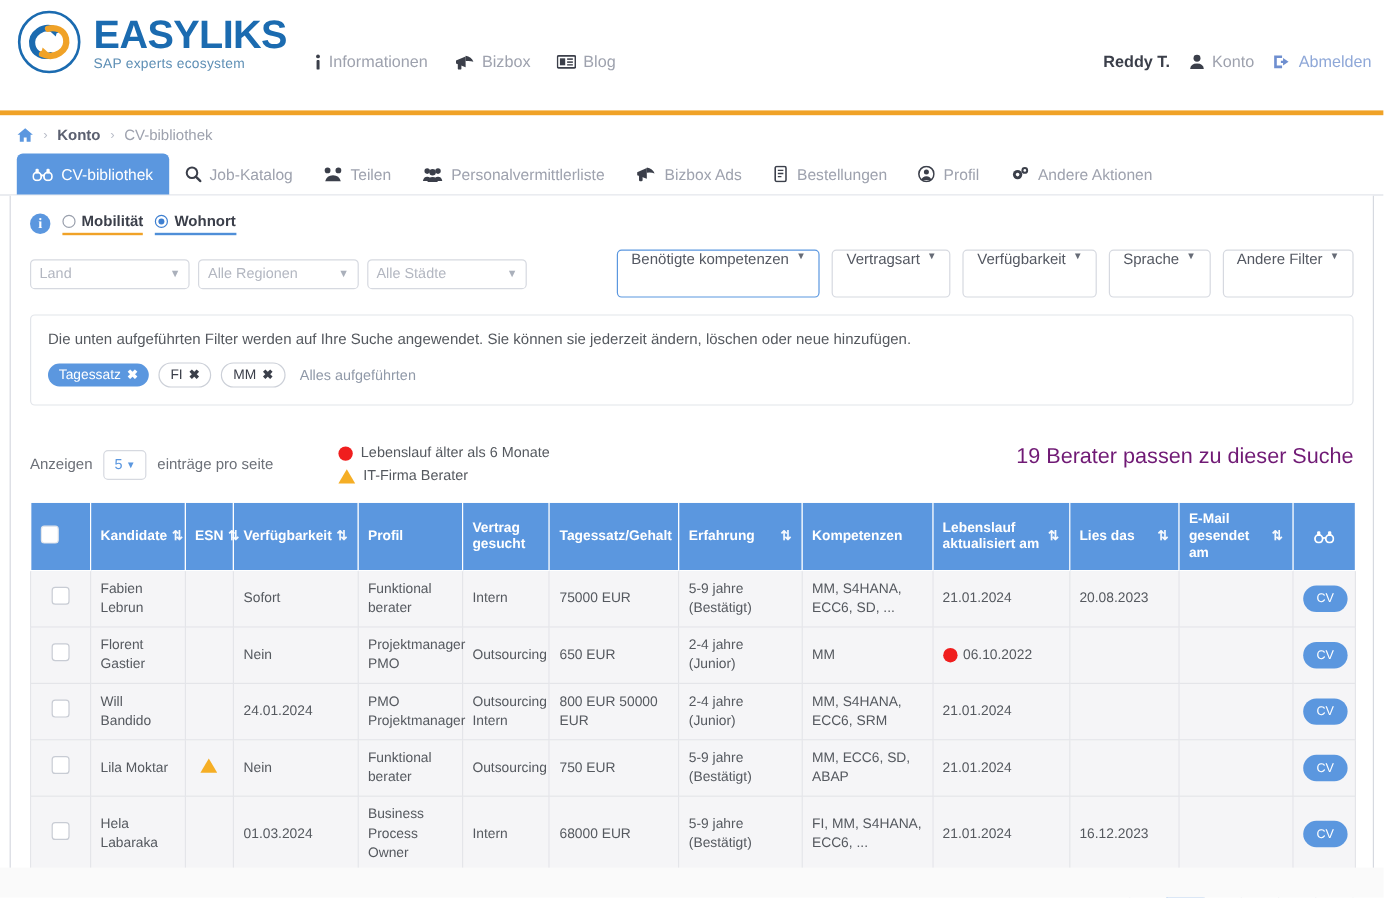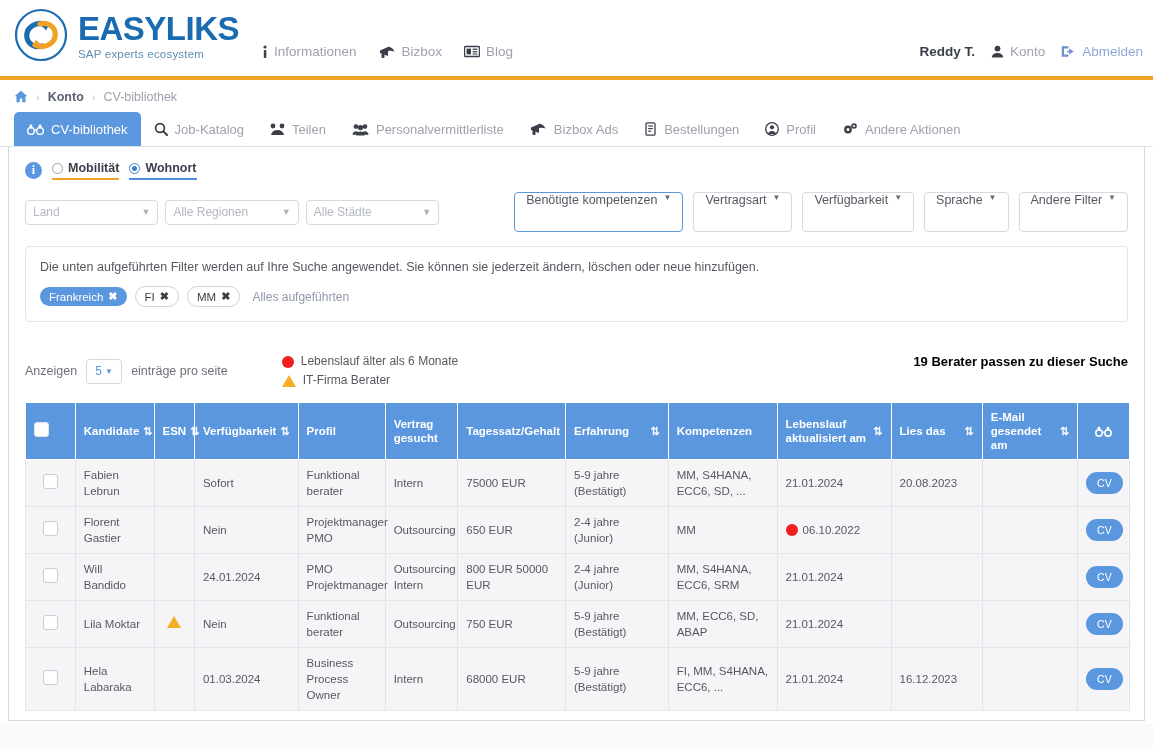--- a/index.html
+++ b/index.html
@@ -8,21 +8,21 @@
     width: 1153px; height: 748px;
     overflow: hidden;
     background: #ffffff;
     font-family: "Liberation Sans", sans-serif;
     color: #4a4a55;
   }
 
   
   .topbar {
     position: relative;
-    height: 80px;
+    height: 96px;
     background: #ffffff;
     border-bottom: 4px solid #f0a227;
   }
   .brand { position: absolute; left: 12px; top: 6px; display: flex; align-items: flex-start; }
   .brand-mark { width: 58px; height: 58px; flex: 0 0 58px; }
   .brand-text { margin-left: 8px; padding-top: 6px; }
   .brand-title {
     font-size: 33px; font-weight: bold; letter-spacing: -0.5px;
     color: #1b6bb0; line-height: 1; font-family: "Liberation Sans", sans-serif;
   }
@@ -127,21 +127,21 @@
   }
   .numsel .caret { font-size: 8px; }
   .legend { margin-left: 54px; font-size: 12px; color: #55595f; line-height: 19px; }
   .legend .lrow { display: flex; align-items: center; gap: 7px; }
   .dot-red { width: 12px; height: 12px; border-radius: 50%; background: #f01e1e; display:inline-block; }
   .tri-yellow {
     width: 0; height: 0; border-left: 7px solid transparent; border-right: 7px solid transparent;
     border-bottom: 12px solid #f5ae25; display:inline-block;
   }
   .matchbox { position: absolute; right: 0; top: 2px; display: flex; align-items: center; gap: 12px; }
-  .matchtext { font-size: 13px; font-weight: bold; color: #000000; }
+  .matchtext { font-size: 18px; font-weight: normal; color: #701a75; }
   .mailbtn {
     background: #a7c1e8; color: #ffffff; border: none; border-radius: 16px;
     font-size: 13.5px; padding: 8px 22px; cursor: pointer;
   }
 
   
   table.cvtable { width: 1105px; margin-top: 12px; border-collapse: collapse; table-layout: fixed; }
   table.cvtable th {
     background: #5b97df; color: #fff; font-size: 11.5px; font-weight: bold;
     text-align: left; padding: 7px 8px; border: 1px solid #ffffff; vertical-align: middle;
@@ -412,21 +412,21 @@
         <span>Andere Filter</span>
         <span class="caret">▼</span>
       </div>
     </div>
   </div>
 
   <div class="notice">
     <div class="notice-text">Die unten aufgeführten Filter werden auf Ihre Suche angewendet. Sie können sie jederzeit ändern, löschen oder neue hinzufügen.</div>
     <div class="chips">
       <span class="chip primary">
-        <span>Frankreich</span>
+        <span>Tagessatz</span>
         <span class="x">✖</span>
       </span>
       <span class="chip plain">
         <span>FI</span>
         <span class="x">✖</span>
       </span>
       <span class="chip plain">
         <span>MM</span>
         <span class="x">✖</span>
       </span>

